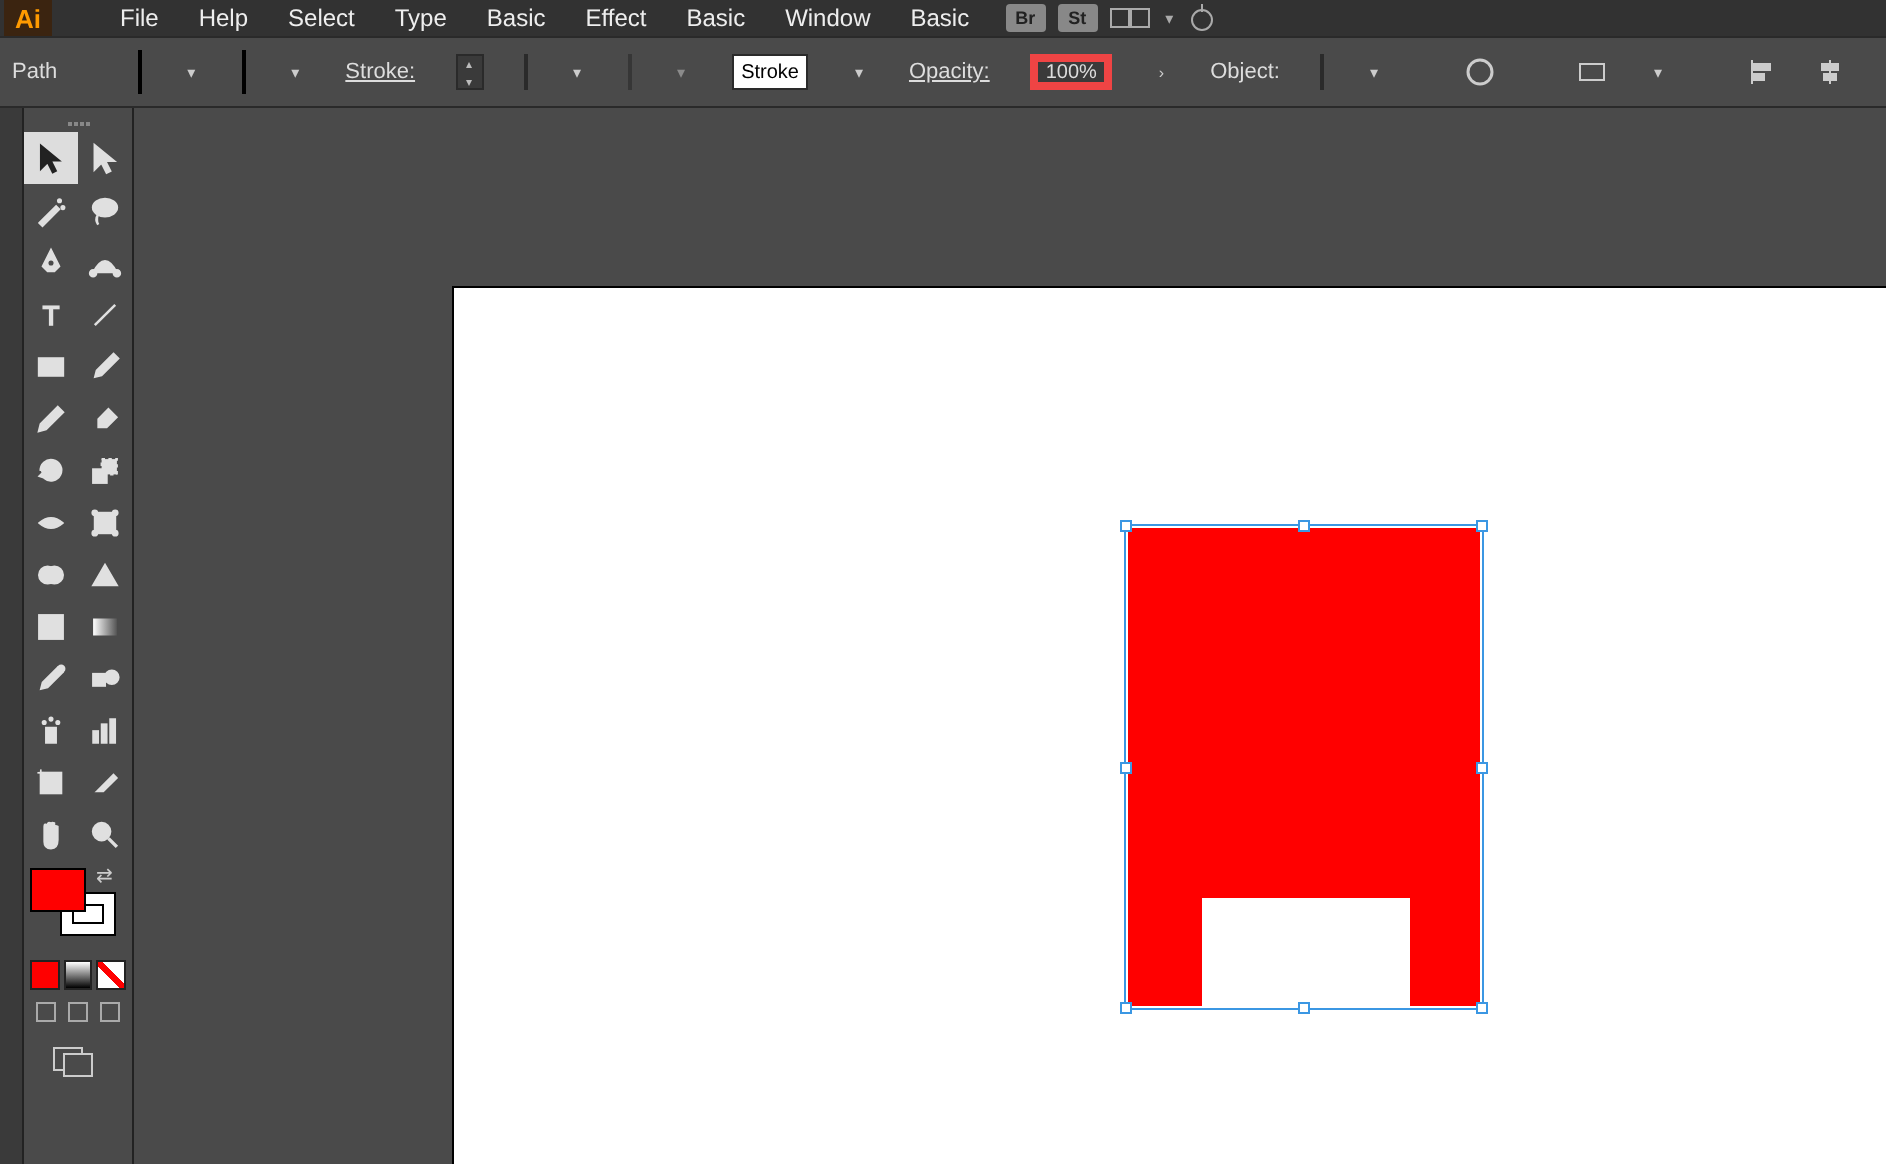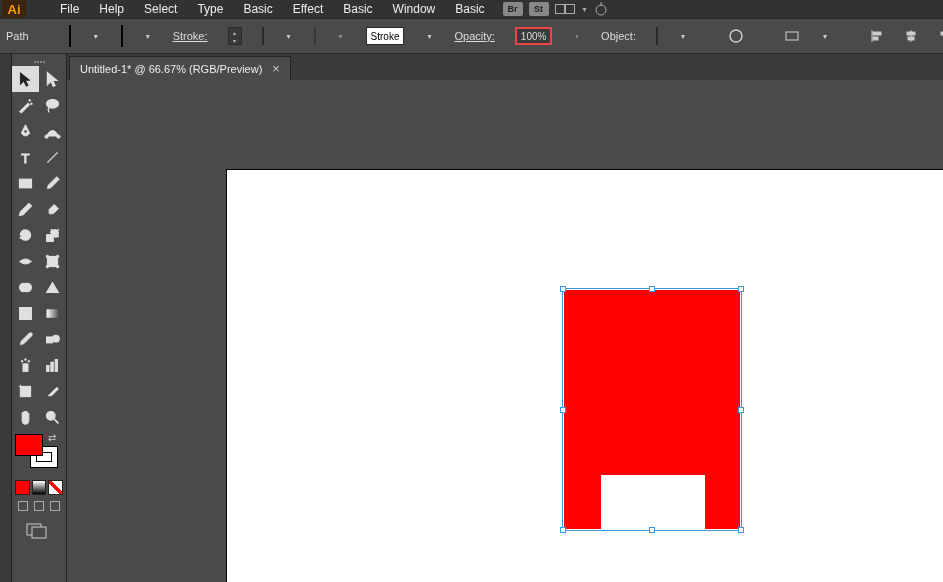--- a/index.html
+++ b/index.html
@@ -22,21 +22,21 @@
 .stroke-swatch-wrap { width: 22px; height: 22px; background: #fff; border: 1px solid #000; position: relative; }
 .stroke-swatch-wrap::after { content: ""; position: absolute; inset: 0; background: linear-gradient(to top right, transparent 45%, red 45%, red 55%, transparent 55%); }
 .dd-chev { font-size: 8px; color: #ccc; padding: 0 3px; cursor: pointer; }
 .underline { text-decoration: underline; }
 .stroke-weight { display: flex; align-items: center; }
 .stroke-weight-box { width: 14px; height: 18px; background: #3a3a3a; border: 1px solid #2a2a2a; display: flex; flex-direction: column; align-items: center; justify-content: center; gap: 1px; font-size: 6px; color: #bbb; }
 .stroke-style { width: 44px; height: 18px; background: #3a3a3a; border: 1px solid #2a2a2a; }
 .var-width { width: 100px; height: 18px; background: #888; border: 1px solid #2a2a2a; opacity: .6; }
 .brush-def { width: 80px; height: 18px; background: #fff; border: 1px solid #2a2a2a; display: flex; align-items: center; justify-content: flex-end; padding: 0 4px; color: #000; font-size: 10px; position: relative; }
 .brush-def::before { content: ""; position: absolute; left: 6px; right: 36px; top: 8px; height: 2px; background: #000; }
-.opacity-field { width: 44px; height: 18px; background: #3a3a3a; border: 2px solid #ef4444; display: flex; align-items: center; padding: 0 4px; font-size: 10px; }
+.opacity-field { width: 44px; height: 18px; background: #3a3a3a; border: 4px solid #ef4444; display: flex; align-items: center; padding: 0 4px; font-size: 10px; }
 .style-swatch { width: 20px; height: 18px; background: #d8d8d8; border: 1px solid #2a2a2a; }
 .sep { width: 1px; height: 24px; background: #2a2a2a; }
 .ctrl-icon { width: 20px; height: 20px; display: flex; align-items: center; justify-content: center; cursor: pointer; }
 .ctrl-icon svg { stroke: #ccc; fill: none; }
 
 
 .workspace { display: flex; height: calc(100% - 54px); }
 .panel-strip { width: 12px; background: #3a3a3a; border-right: 1px solid #222; }
 
 
@@ -412,26 +412,20 @@
     </div>
     <div class="final-row">
       <svg width="22" height="16">
           <rect x="1" y="1" width="14" height="11" fill="none" stroke="#ccc"></rect>
           <rect x="6" y="4" width="14" height="11" fill="#4a4a4a" stroke="#ccc"></rect>
         </svg>
     </div>
   </div>
 
   <div class="doc-area">
-    <div class="tab-strip">
-      <div class="doc-tab">
-        <span>Untitled-1* @ 66.67% (RGB/Preview)</span>
-        <span class="tab-close">×</span>
-      </div>
-    </div>
     <div class="canvas-wrap">
       <div class="artboard">
 
         <div class="red-shape" style="left:337px;top:120px;width:176px;height:185px"></div>
         <div class="red-shape" style="left:337px;top:305px;width:37px;height:54px"></div>
         <div class="red-shape" style="left:478px;top:305px;width:35px;height:54px"></div>
 
         <div class="selection" style="left:335px;top:118px;width:180px;height:243px">
           <div class="handle h-tl"></div>
           <div class="handle h-tc"></div>

